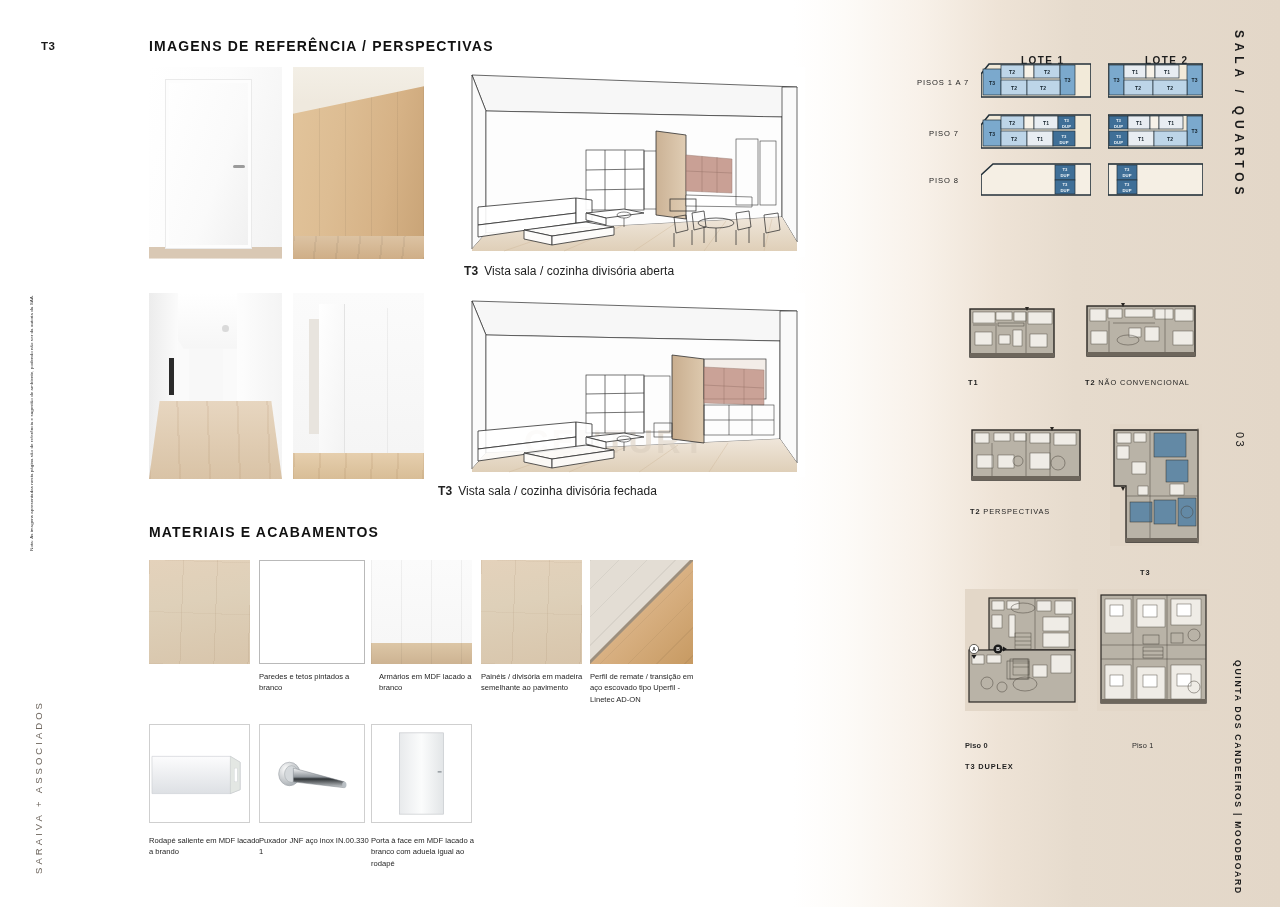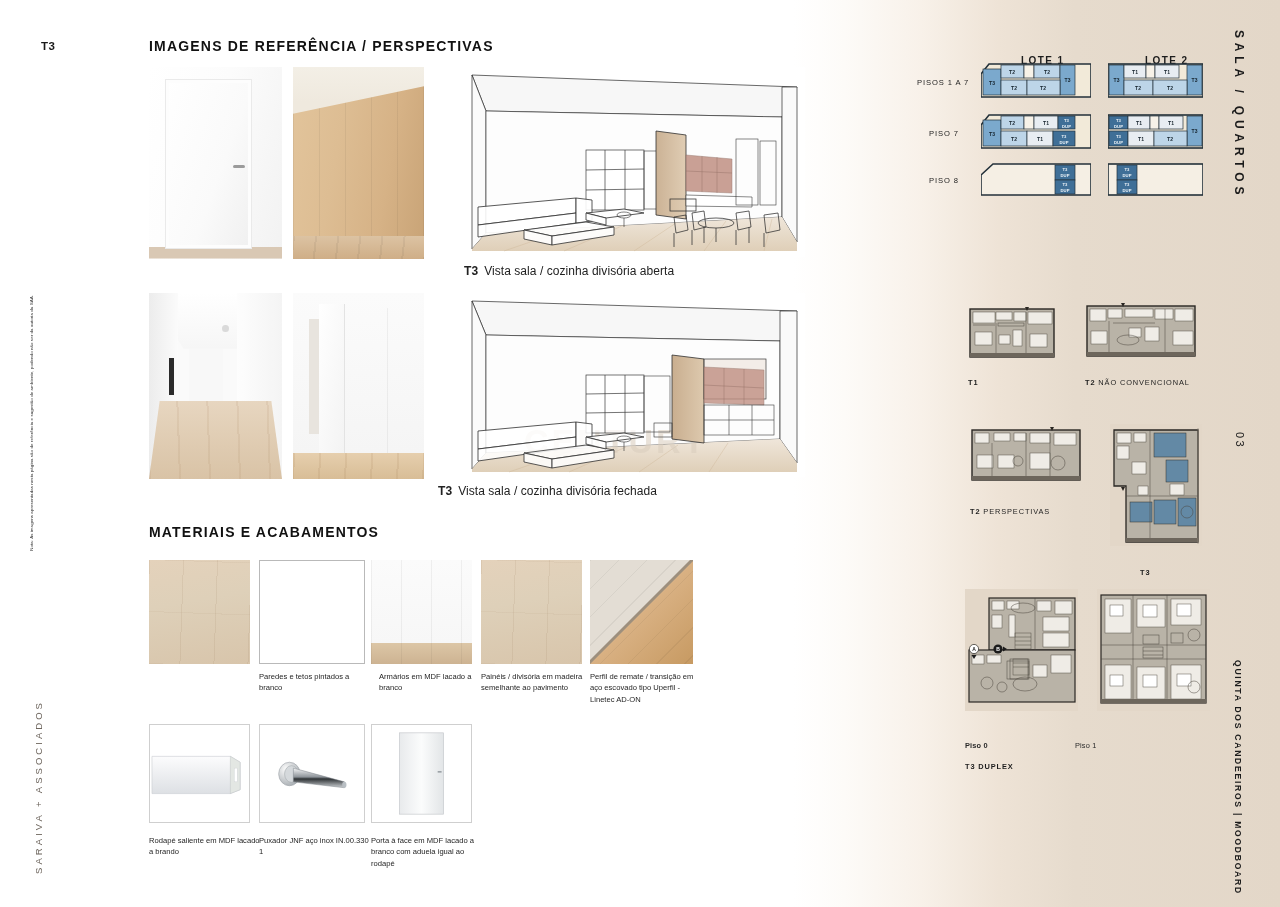--- a/index.html
+++ b/index.html
@@ -784,21 +784,21 @@
         <rect x="46" y="58" width="20" height="11"></rect>
         <line x1="46" y1="62" x2="66" y2="62"></line>
           <line x1="46" y1="66" x2="66" y2="66"></line>
         <circle cx="97" cy="46" r="6"></circle>
           <circle cx="97" cy="98" r="6"></circle>
         <rect x="74" y="44" width="12" height="10"></rect>
       </g>
       <rect x="4" y="110" width="105" height="4" fill="#6d665c"></rect>
     </svg>
   </div>
-  <div class="plan-sub" style="left:1075px; top:741px;text-align:center;">Piso 1</div>
+  <div class="plan-sub" style="left:1132px; top:741px;text-align:center;">Piso 1</div>
 
   <div class="plan-label" style="left:965px; top:762px; font-weight:700;">T3 DUPLEX</div>
 
   <div id="rail-sala">SALA / QUARTOS</div>
   <div id="rail-page">03</div>
   <div id="rail-project">QUINTA DOS CANDEEIROS  |  MOODBOARD</div>
 
 </div>
 
 </body></html>

